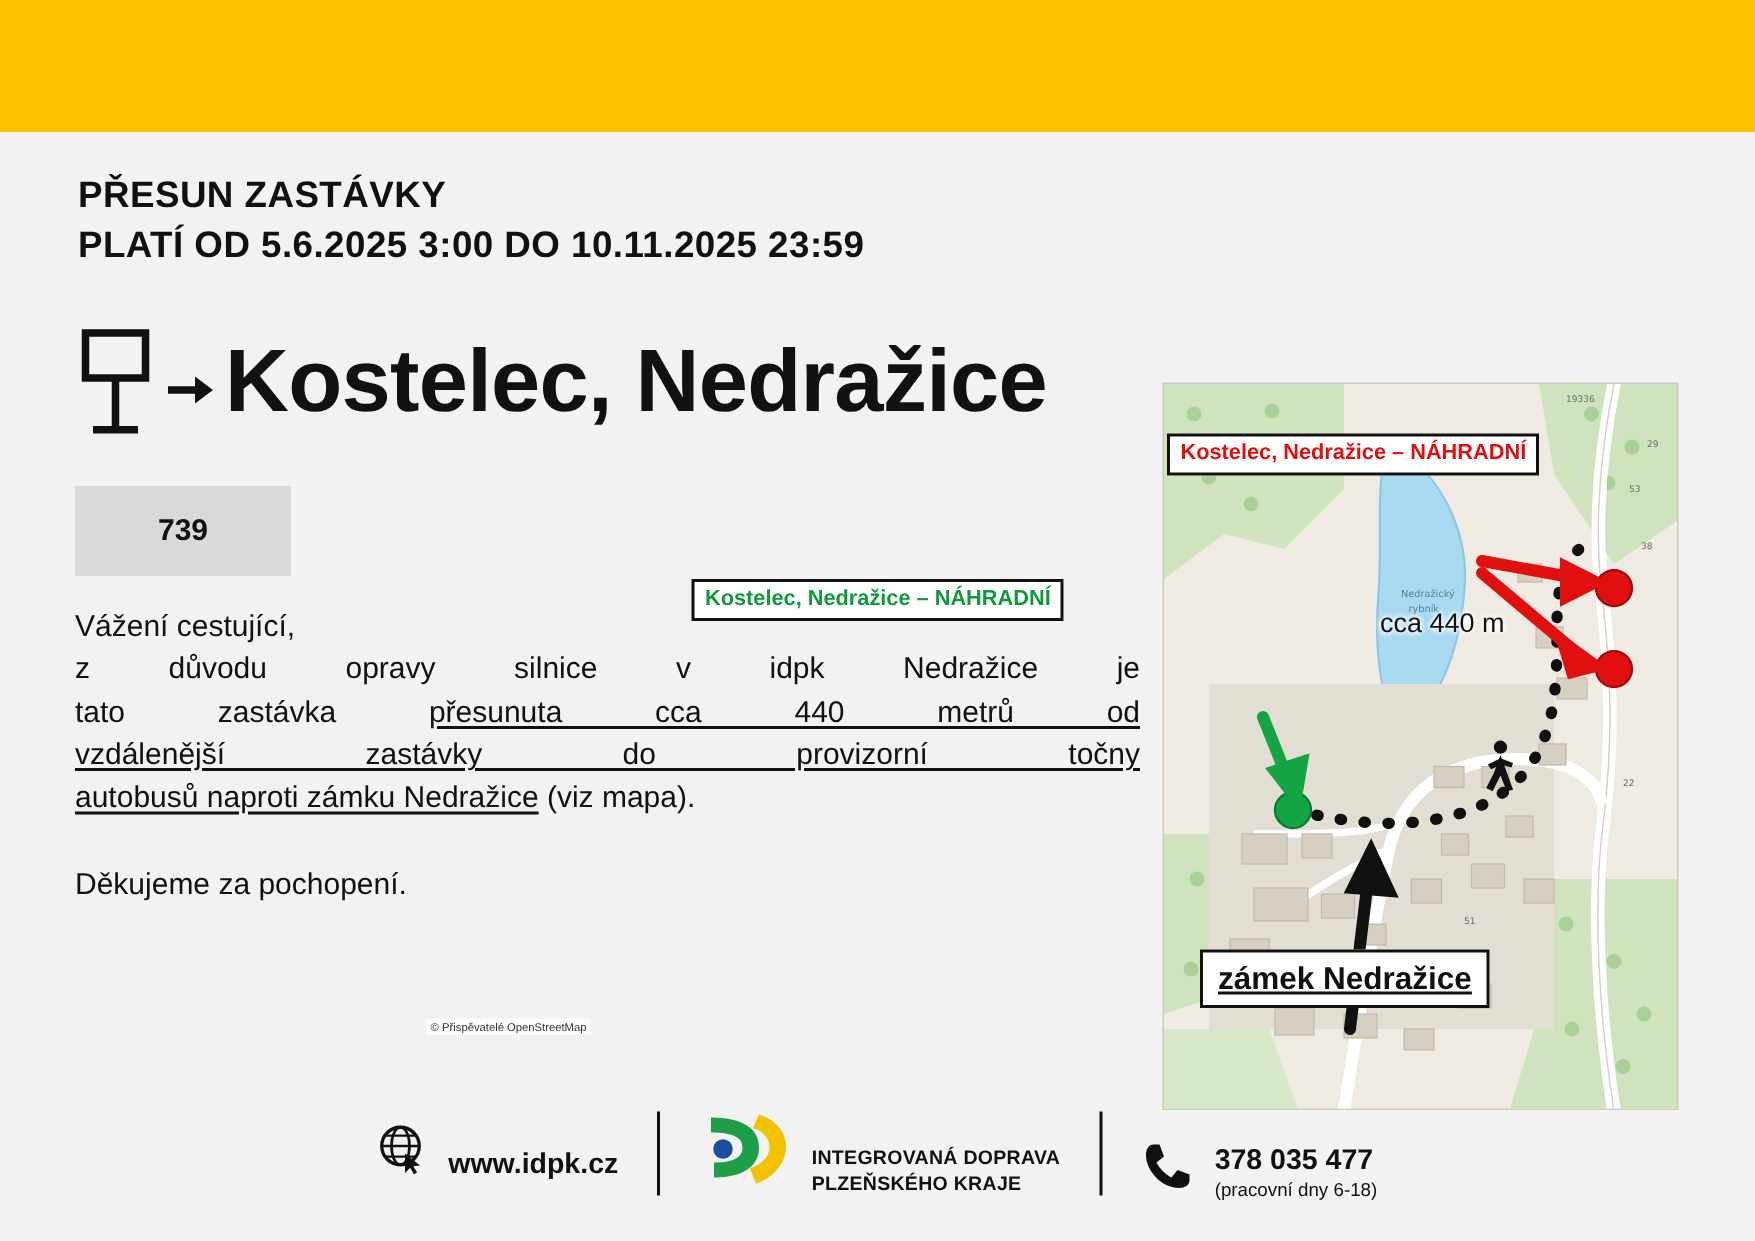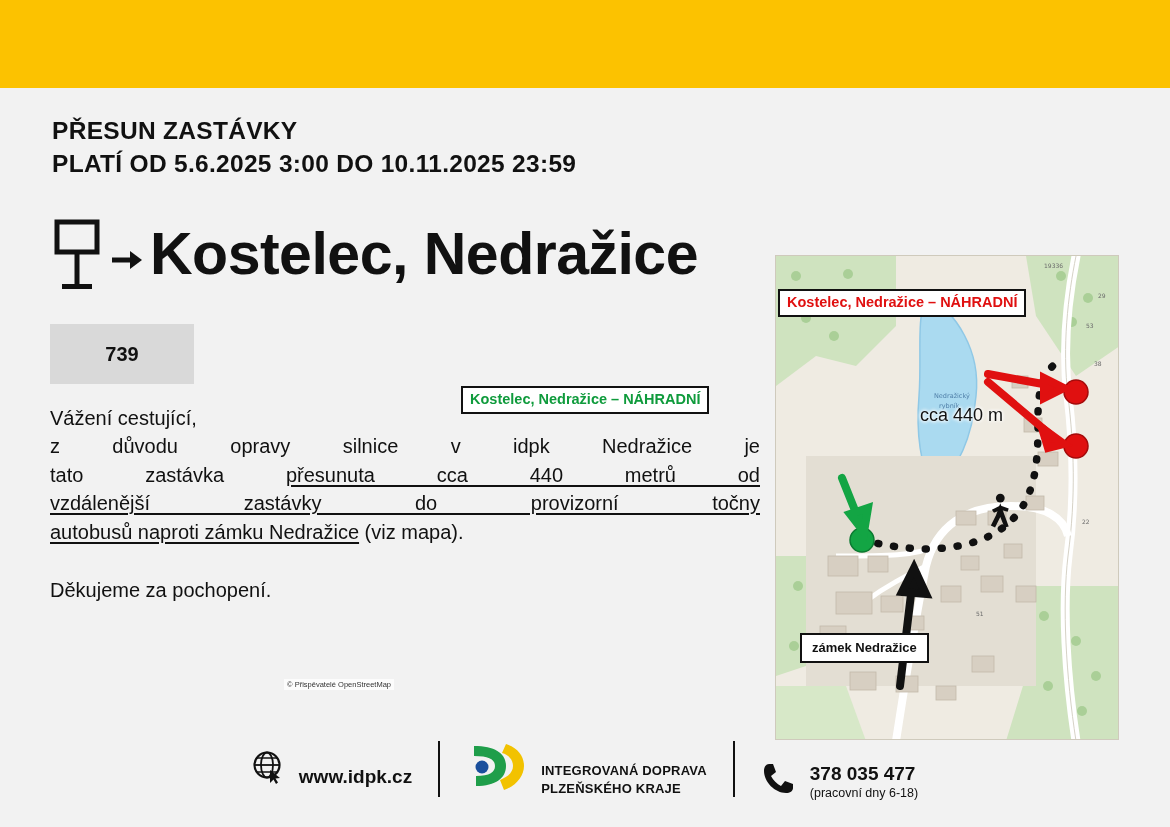--- a/index.html
+++ b/index.html
@@ -135,22 +135,23 @@
   }
   .lbl-nahradni {
     left: 461px; top: 386px;
     color: #0f9b3c;
     border: 2px solid #111;
   }
   .lbl-zamek {
     left: 800px; top: 633px;
     color: #111;
     border: 2px solid #111;
-    font-size: 13px;
+    font-size: 21px;
     padding: 6px 10px;
+    text-decoration: underline;
   }
   .lbl-dist {
     position: absolute;
     left: 920px; top: 405px;
     font-weight: normal;
     font-size: 18px;
     color: #111;
     text-shadow: 0 0 4px #fff, 0 0 4px #fff, 0 0 3px #fff;
   }
   .map-attr {

